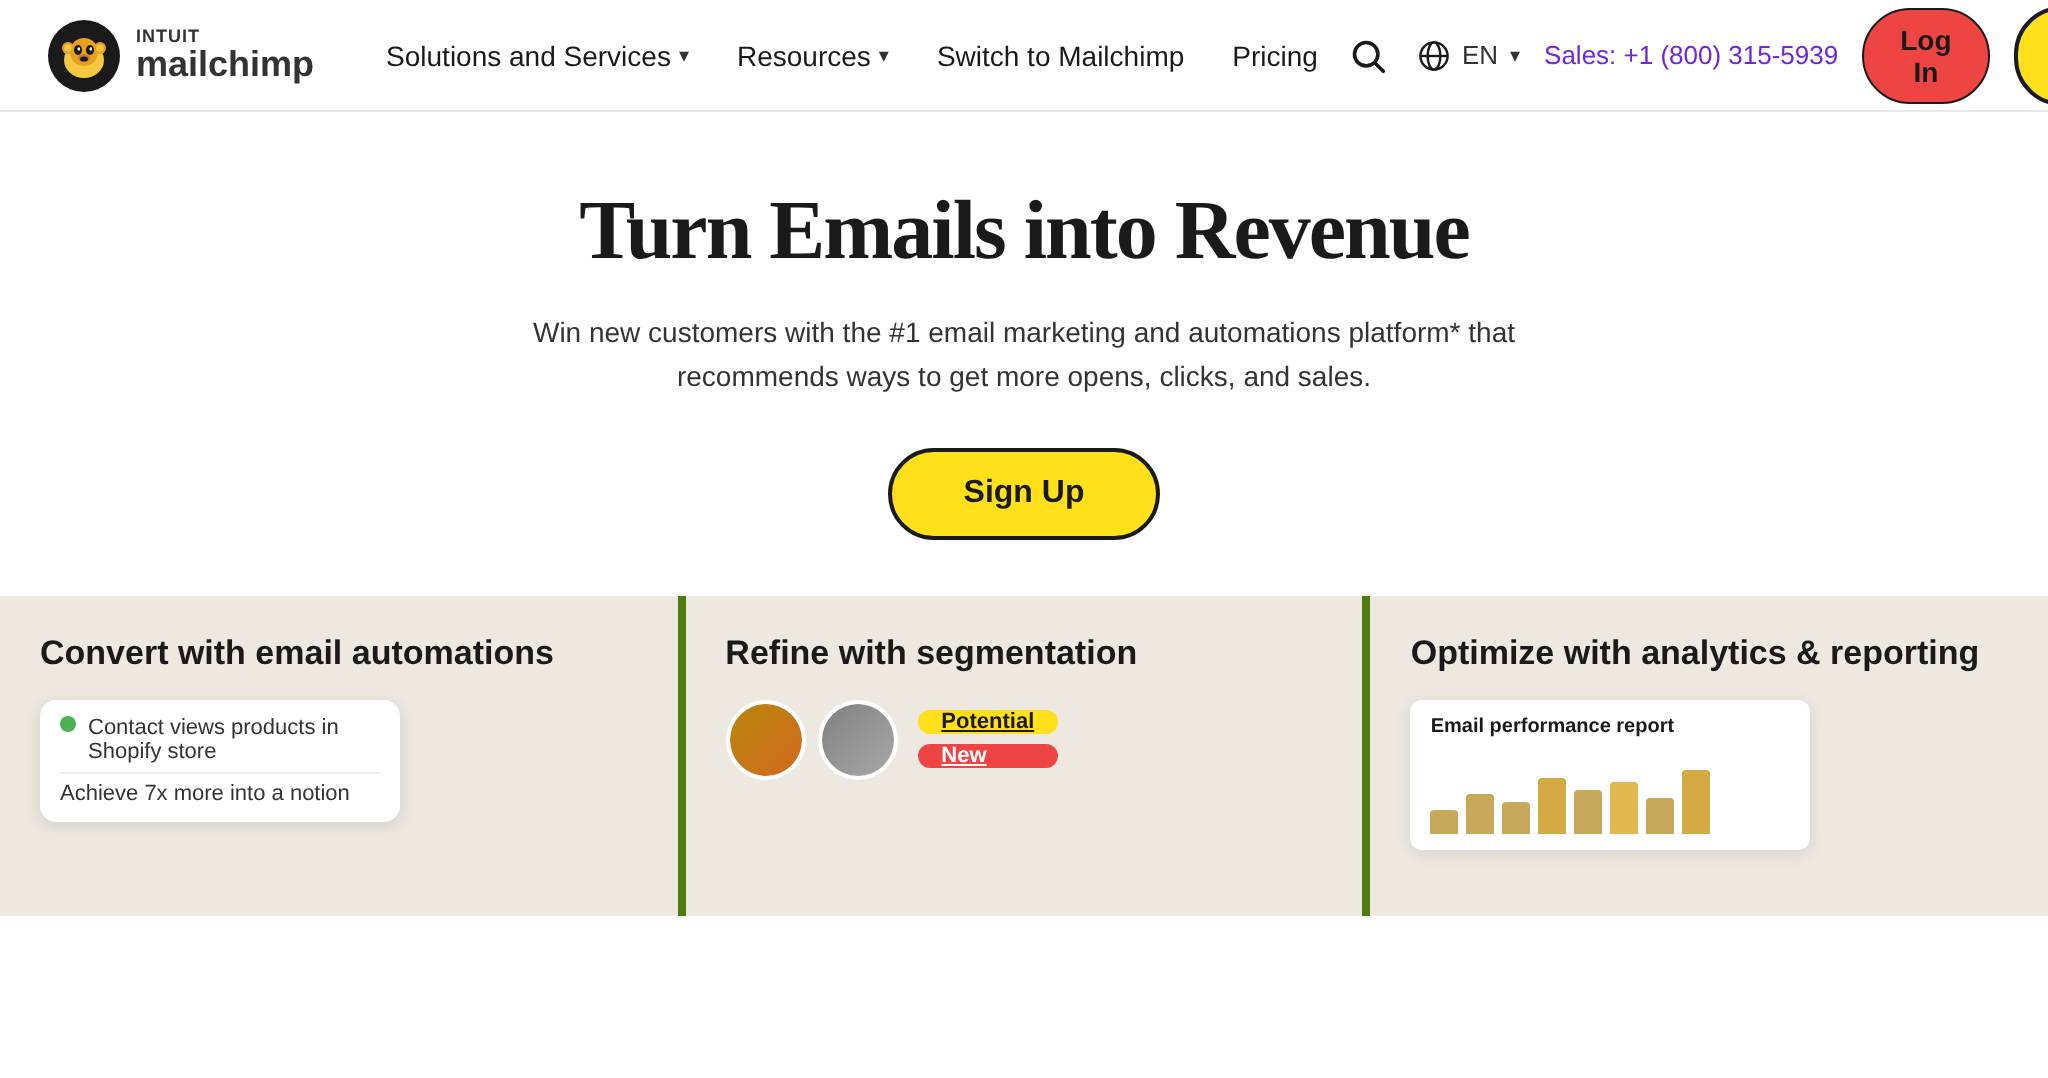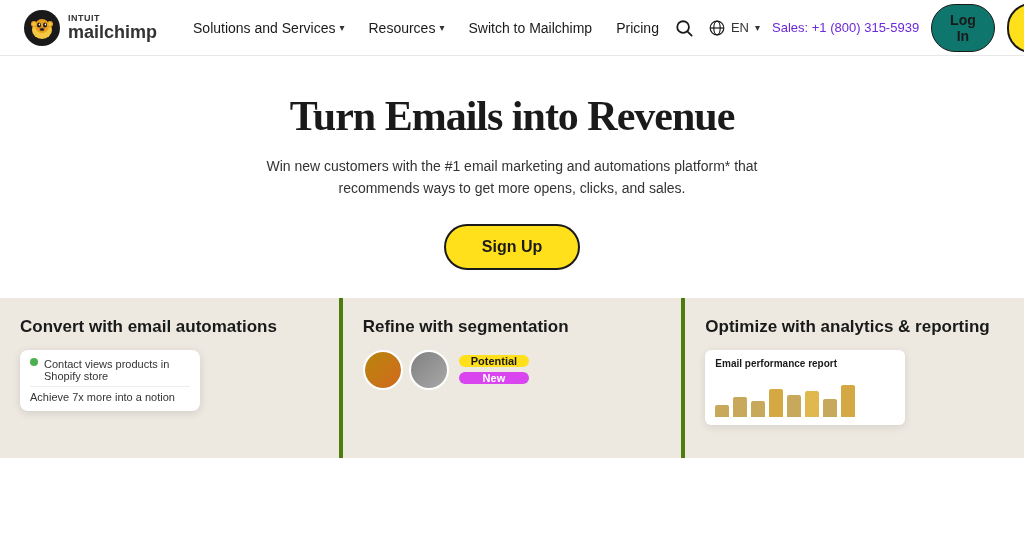--- a/index.html
+++ b/index.html
@@ -24,21 +24,21 @@
       padding: 0 12px; height: 56px; white-space: nowrap;
       text-decoration: none;
     }
     .chevron-down { font-size: 10px; color: #333; }
 
     .nav-right { display: flex; align-items: center; gap: 12px; }
     .nav-icon-btn { background: none; border: none; cursor: pointer; padding: 4px; display: flex; align-items: center; color: #333; }
     .nav-lang { display: flex; align-items: center; gap: 6px; font-size: 13px; color: #333; cursor: pointer; }
     .sales-phone { font-size: 13px; color: #6d28d9; white-space: nowrap; }
     .btn-login {
-      border: 1.5px solid #1a1a1a; background: #0f766e; color: #1a1a1a;
+      border: 1.5px solid #1a1a1a; background: #ef4444; color: #1a1a1a;
       padding: 7px 18px; border-radius: 24px; font-size: 14px;
       font-weight: 600; cursor: pointer;
     }
     .btn-signup {
       border: 2px solid #1a1a1a; background: #ffe01b; color: #1a1a1a;
       padding: 7px 18px; border-radius: 24px; font-size: 14px;
       font-weight: 700; cursor: pointer;
     }
 
     
@@ -91,24 +91,24 @@
     }
     .ai-badge { display: flex; align-items: center; gap: 5px; font-size: 11px; font-weight: 600; color: #333; margin-bottom: 6px; }
     .ai-badge-icon { width: 14px; height: 14px; border-radius: 50%; background: linear-gradient(135deg,#7c3aed,#4f46e5); }
     .ai-card-title { font-size: 16px; font-weight: 700; color: #1a1a1a; margin-bottom: 3px; }
     .ai-card-sub { font-size: 10px; color: #555; }
     .ai-link { color: #0066cc; text-decoration: underline; }
 
     
     .seg-preview { display: flex; align-items: center; gap: 10px; margin-top: 8px; }
     .seg-pill {
-      padding: 0 12px; border-radius: 20px; font-size: 11px; font-weight: 600;
+      padding: 0 12px; border-radius: 20px; font-size: 11px; font-weight: 600; text-decoration: underline;
     }
     .seg-pill-potential { background: #ffe01b; color: #1a1a1a; }
-    .seg-pill-new { background: #d946ef; color: #fff; text-align: center; }
+    .seg-pill-new { background: #ef4444; color: #fff; }
     .seg-avatars { display: flex; gap: 6px; }
     .seg-avatar {
       width: 40px; height: 40px; border-radius: 50%; overflow: hidden;
       background: #ccc; border: 2px solid #fff;
     }
     .seg-avatar-inner {
       width: 100%; height: 100%; border-radius: 50%;
     }
     .seg-avatar-1 { background: linear-gradient(135deg, #b8860b, #d2691e); }
     .seg-avatar-2 { background: linear-gradient(135deg, #808080, #a9a9a9); }

